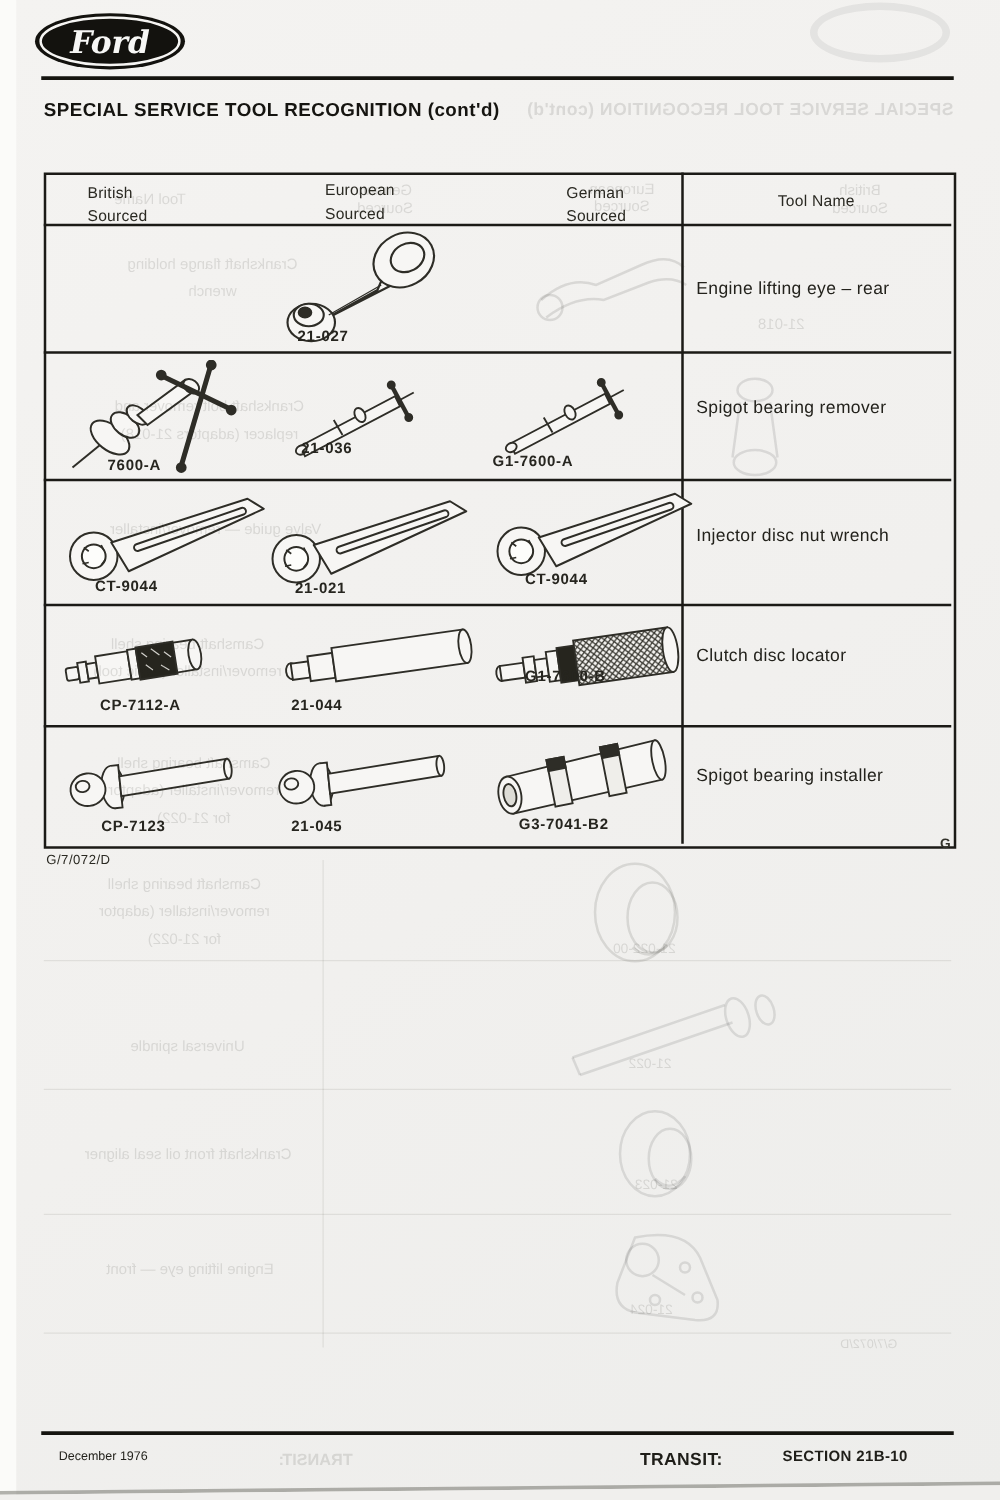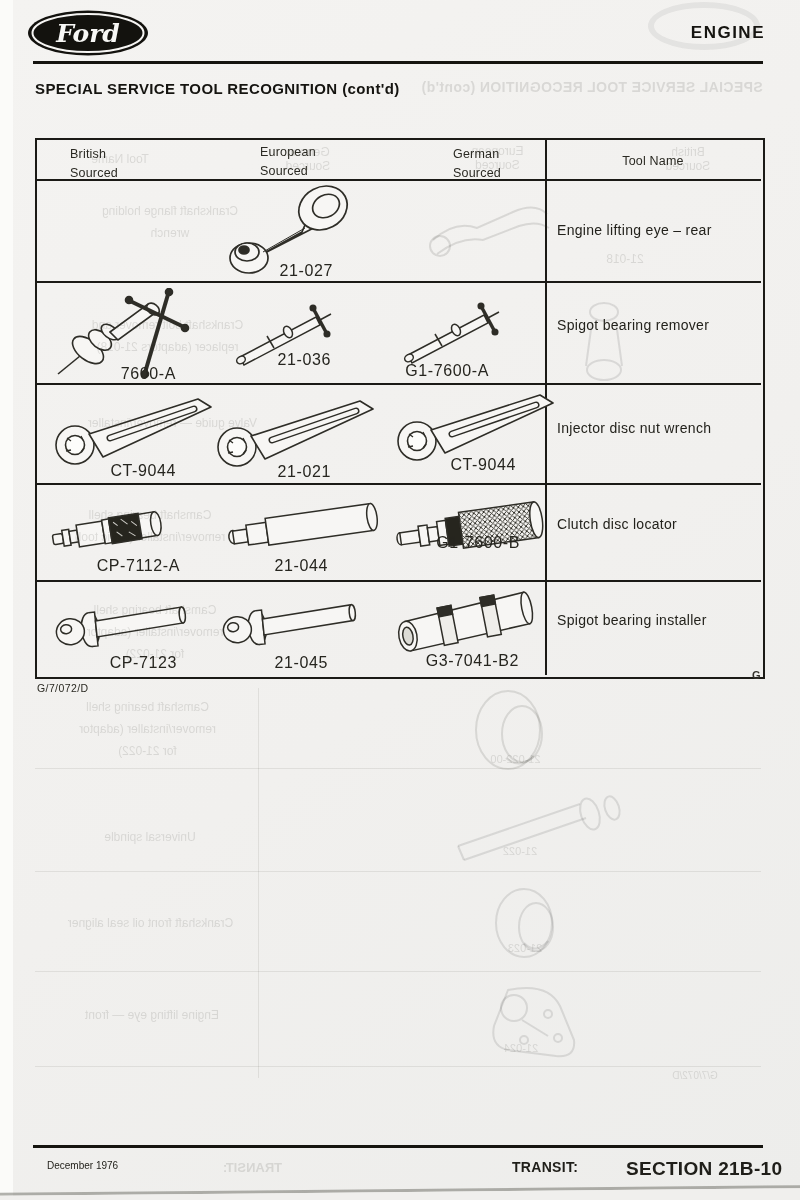--- a/index.html
+++ b/index.html
@@ -5,21 +5,21 @@
   html,body{margin:0;padding:0;background:#c8c8c4;}
   .page{
     position:relative;width:800px;height:1200px;overflow:hidden;
     background:linear-gradient(145deg,#f4f3f1 0%,#f1f0ee 55%,#ededeb 100%);
     font-family:"Liberation Sans",sans-serif;color:#1f1e19;
   }
   .abs{position:absolute;}
   .edge-strip{left:0;top:0;width:13px;height:1200px;background:#fbfbf9;}
   .rule{background:#15140f;}
   .hdr{font-size:12.5px;line-height:1.5;color:#2a2922;letter-spacing:.2px;}
-  .lbl{font-size:16px;letter-spacing:.6px;color:#26251f;text-align:right;white-space:nowrap;}
+  .lbl{font-size:12px;letter-spacing:.6px;color:#26251f;text-align:left;white-space:nowrap;font-weight:bold;}
   .toolname{font-size:14px;letter-spacing:.3px;color:#23221c;white-space:nowrap;}
   .title{font-size:15px;font-weight:bold;letter-spacing:.4px;color:#151410;}
   .engine{font-size:17px;font-weight:bold;letter-spacing:1.5px;color:#151410;}
   .figref{font-size:10.5px;letter-spacing:.4px;color:#2a2922;}
   .ghost{color:rgba(45,44,38,.13);transform:scaleX(-1);text-align:center;white-space:nowrap;}
   .ghost-b{font-weight:bold;}
   .gline{background:rgba(45,44,38,.09);}
   .tline{background:#1b1a16;}
   svg{display:block;}
 </style>
@@ -30,21 +30,20 @@
   <div class="abs edge-strip"></div>
 
   <svg class="abs" style="left:26px;top:9px;" width="124" height="48" viewBox="0 0 124 48">
     <ellipse cx="62" cy="24" rx="60" ry="22.5" fill="#13120e"></ellipse>
     <ellipse cx="62" cy="24" rx="55.5" ry="19" fill="none" stroke="#f6f5f3" stroke-width="2"></ellipse>
     <text x="62" y="33" font-family="DejaVu Serif, serif" font-style="italic" font-weight="bold" font-size="25" fill="#f7f7f5" text-anchor="middle">Ford</text>
   </svg>
 
   <div class="abs ghost" style="left:648px;top:2px;width:100px;height:36px;border:6px solid rgba(45,44,38,.07);border-radius:50%;"></div>
 
-  <div class="abs engine" style="left:560px;top:23px;width:205px;text-align:right;">ENGINE</div>
 
   <div class="abs rule" style="left:33px;top:61px;width:730px;height:2.5px;"></div>
 
   <div class="abs title" style="left:35px;top:80px;">SPECIAL SERVICE TOOL RECOGNITION (cont'd)</div>
   <div class="abs ghost ghost-b" style="left:392px;top:79px;width:400px;font-size:14px;letter-spacing:.4px;">SPECIAL SERVICE TOOL RECOGNITION (cont'd)</div>
 
   <div class="abs" style="left:35px;top:138px;width:726px;height:537px;border:2px solid #1b1a16;"></div>
   <div class="abs tline" style="left:35px;top:179px;width:726px;height:2px;"></div>
   <div class="abs tline" style="left:35px;top:281px;width:726px;height:2px;"></div>
   <div class="abs tline" style="left:35px;top:383px;width:726px;height:2px;"></div>
@@ -337,17 +336,17 @@
     </g>
   </svg>
   <div class="abs ghost" style="left:466px;top:1042px;width:110px;font-size:11px;">21-024</div>
 
   <div class="abs ghost" style="left:640px;top:1070px;width:110px;font-size:10px;">G/7/072/D</div>
 
   <div class="abs rule" style="left:33px;top:1145px;width:730px;height:3px;"></div>
   <div class="abs" style="left:47px;top:1160px;font-size:10px;color:#24231d;">December 1976</div>
   <div class="abs ghost ghost-b" style="left:190px;top:1160px;width:125px;font-size:13px;">TRANSIT:</div>
   <div class="abs" style="left:512px;top:1159px;font-size:14px;font-weight:bold;letter-spacing:.3px;">TRANSIT:</div>
-  <div class="abs" style="left:626px;top:1158px;font-size:19px;font-weight:bold;letter-spacing:.3px;">SECTION 21B-10</div>
+  <div class="abs" style="left:626px;top:1158px;font-size:12px;font-weight:bold;letter-spacing:.3px;">SECTION 21B-10</div>
 
   <div class="abs" style="left:-15px;top:1189px;width:830px;height:3px;background:#75746d;opacity:.55;transform:rotate(-0.55deg);"></div>
   <div class="abs" style="left:-15px;top:1192px;width:830px;height:14px;background:#f0efed;transform:rotate(-0.55deg);"></div>
 </div>
 
 </body></html>

